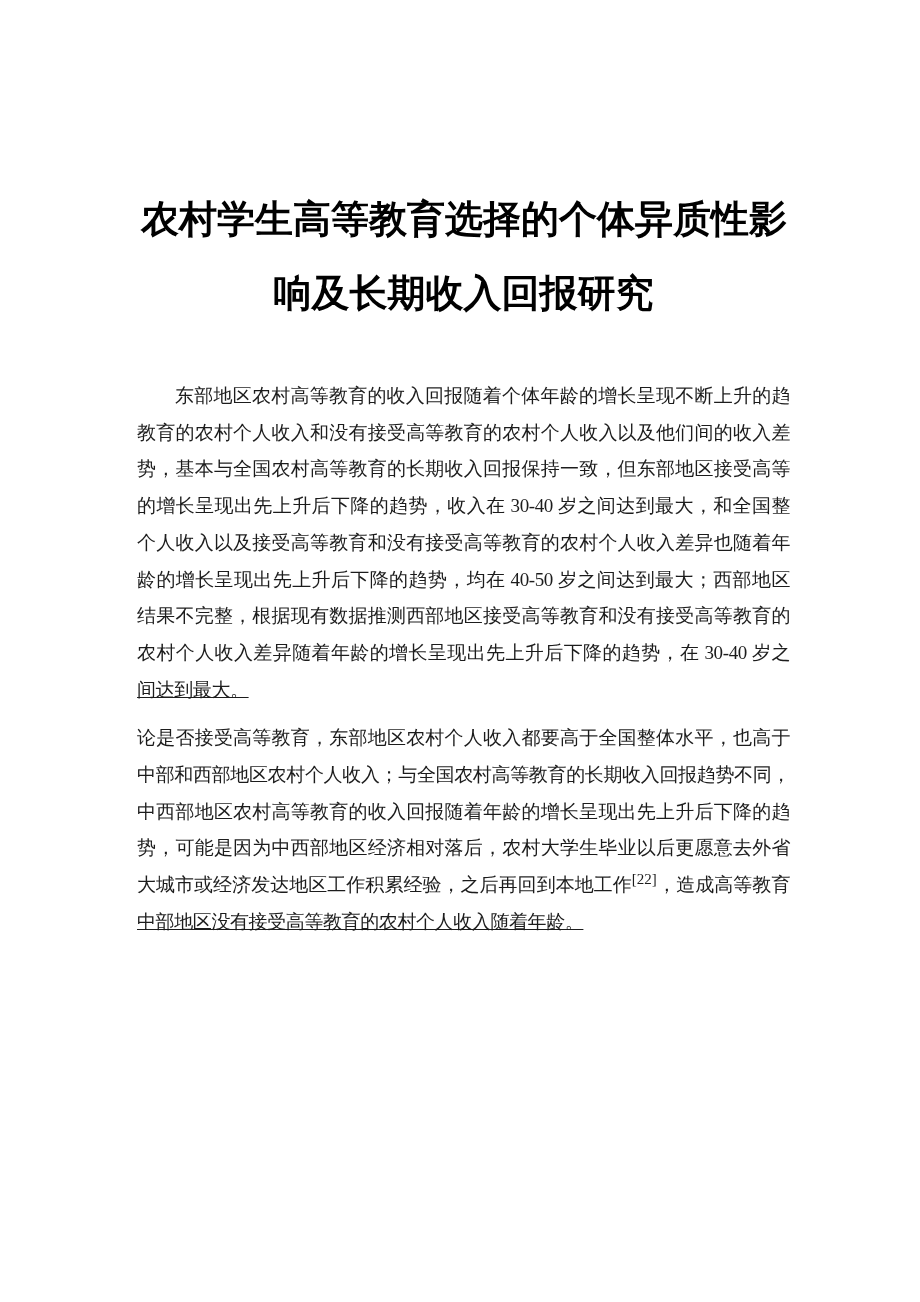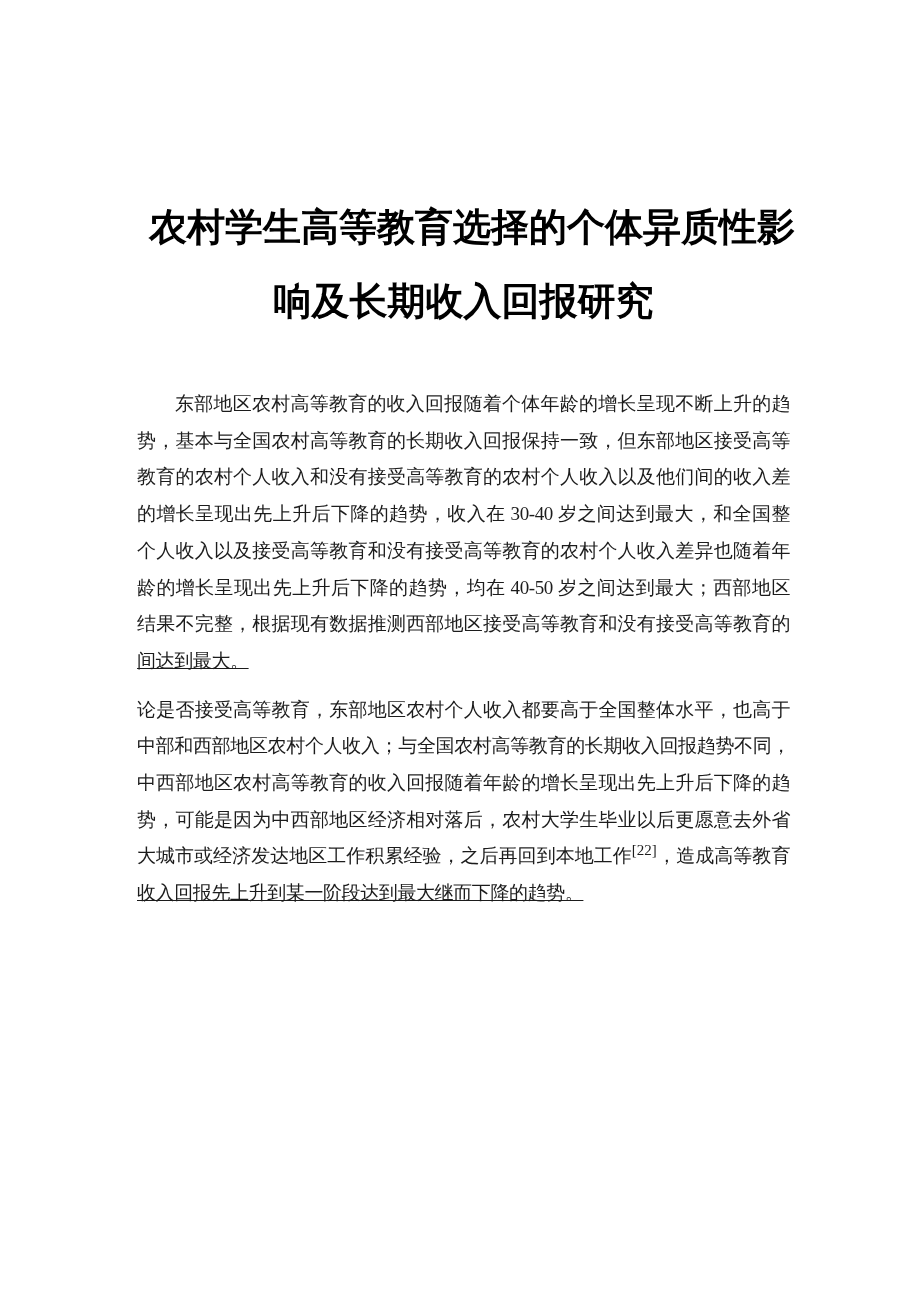--- a/index.html
+++ b/index.html
@@ -14,21 +14,21 @@
     font-family: "Liberation Serif", "DejaVu Serif", serif;
   }
   .page {
     box-sizing: border-box;
     width: 920px;
     height: 1302px;
     padding: 178px 130px 0 137px; 
     background: var(--page-bg, #ffffff);
   }
   .doc-title {
-    margin: 12px;
+    margin: 4px;
     font-size: 38px;
     line-height: 74px;
     font-weight: 700;
     text-align: center;
     color: var(--title-color, #000000);
     letter-spacing: 0;
   }
   .title-line {
     white-space: nowrap;
   }
@@ -65,31 +65,32 @@
 
 <div class="page">
 
   <h1 class="doc-title">
     <div class="title-line">农村学生高等教育选择的个体异质性影</div>
     <div class="title-line">响及长期收入回报研究</div>
   </h1>
 
   <div class="para para-1">
     <div class="line first">东部地区农村高等教育的收入回报随着个体年龄的增长呈现不断上升的趋</div>
+    <div class="line">教育的农村个人收入和没有接受高等教育的农村个人收入以及他们间的收入差</div>
     <div class="line">势，基本与全国农村高等教育的长期收入回报保持一致，但东部地区接受高等</div>
-    <div class="line">教育的农村个人收入和没有接受高等教育的农村个人收入以及他们间的收入差</div>
     <div class="line">的增长呈现出先上升后下降的趋势，收入在 30-40 岁之间达到最大，和全国整</div>
     <div class="line">个人收入以及接受高等教育和没有接受高等教育的农村个人收入差异也随着年</div>
     <div class="line">龄的增长呈现出先上升后下降的趋势，均在 40-50 岁之间达到最大；西部地区</div>
     <div class="line">结果不完整，根据现有数据推测西部地区接受高等教育和没有接受高等教育的</div>
+    <div class="line">农村个人收入差异随着年龄的增长呈现出先上升后下降的趋势，在 30-40 岁之</div>
     <div class="line last">间达到最大。</div>
   </div>
 
   <div class="para para-2">
     <div class="line">论是否接受高等教育，东部地区农村个人收入都要高于全国整体水平，也高于</div>
     <div class="line">中部和西部地区农村个人收入；与全国农村高等教育的长期收入回报趋势不同，</div>
     <div class="line">中西部地区农村高等教育的收入回报随着年龄的增长呈现出先上升后下降的趋</div>
     <div class="line">势，可能是因为中西部地区经济相对落后，农村大学生毕业以后更愿意去外省</div>
     <div class="line"><span>大城市或经济发达地区工作积累经验，之后再回到本地工作</span><sup class="cite">[22]</sup><span>，造成高等教育</span></div>
-    <div class="line last">收入回报先上升到某一阶段达到最大继而下降的趋势。</div>
+    <div class="line last">中部地区没有接受高等教育的农村个人收入随着年龄。</div>
   </div>
 
 </div>
 
 </body></html>

